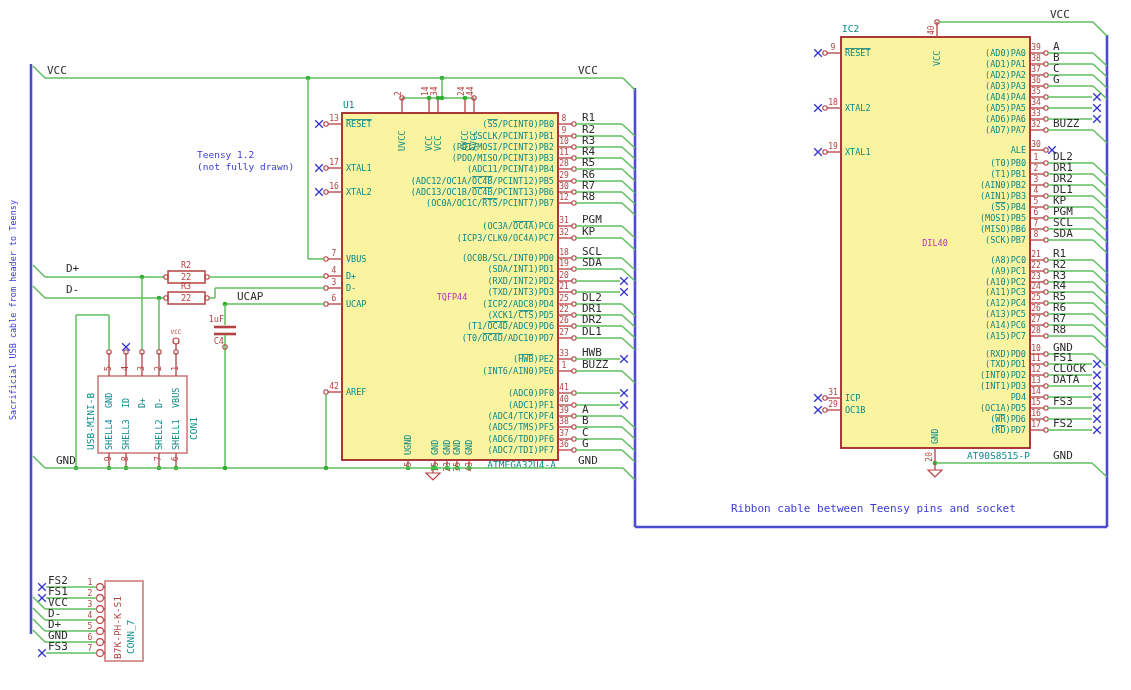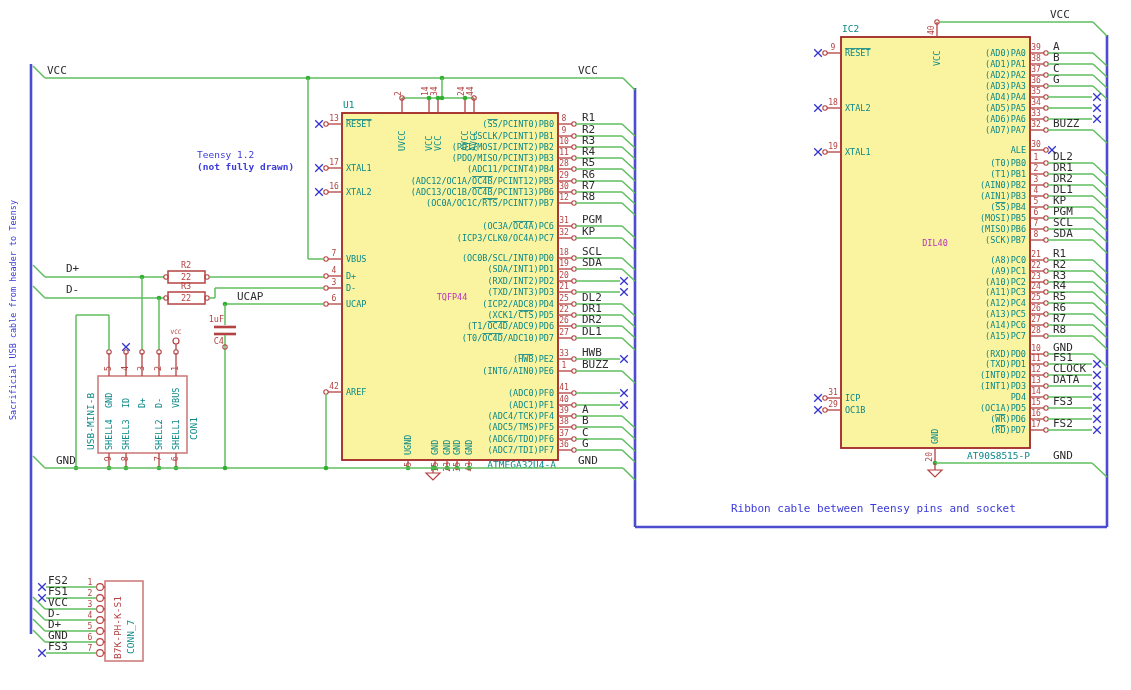--- a/index.html
+++ b/index.html
@@ -21,21 +21,21 @@
   .t-num{font-size:8px;fill:var(--pin);}
   .t-name{font-size:8.5px;fill:var(--pin_name);}
   .t-label{font-size:11px;fill:var(--net_label);}
   .t-ref{font-size:9.5px;fill:var(--pin_name);}
   .t-val{font-size:8.5px;fill:var(--magenta);}
   .t-red{font-size:8.5px;fill:var(--pin);}
   .t-tiny{font-size:6px;fill:var(--pin);}
   .t-redv{font-size:9.5px;fill:var(--pin);}
   .note{position:absolute;color:var(--note);white-space:pre;}
   .teensy-note-1{left:197px;top:149px;font-size:9.5px;}
-  .teensy-note-2{left:197px;top:161px;font-size:9.5px;font-weight:bold;}
+  .teensy-note-2{left:197px;top:161px;font-size:9.5px;}
   .ribbon-note{left:731px;top:502px;width:330px;font-size:11px;}
   .cable-note{left:8px;top:420px;font-size:8.5px;transform:rotate(-90deg);transform-origin:0 0;}
 </style>
 </head>
 <body>
 
 <div class="canvas">
   <svg id="sch" width="1131" height="690" viewBox="0 0 1131 690">
       <line x1="31" y1="64" x2="31" y2="634" class="bus"></line>
       <line x1="635" y1="88" x2="635" y2="527" class="bus"></line>

